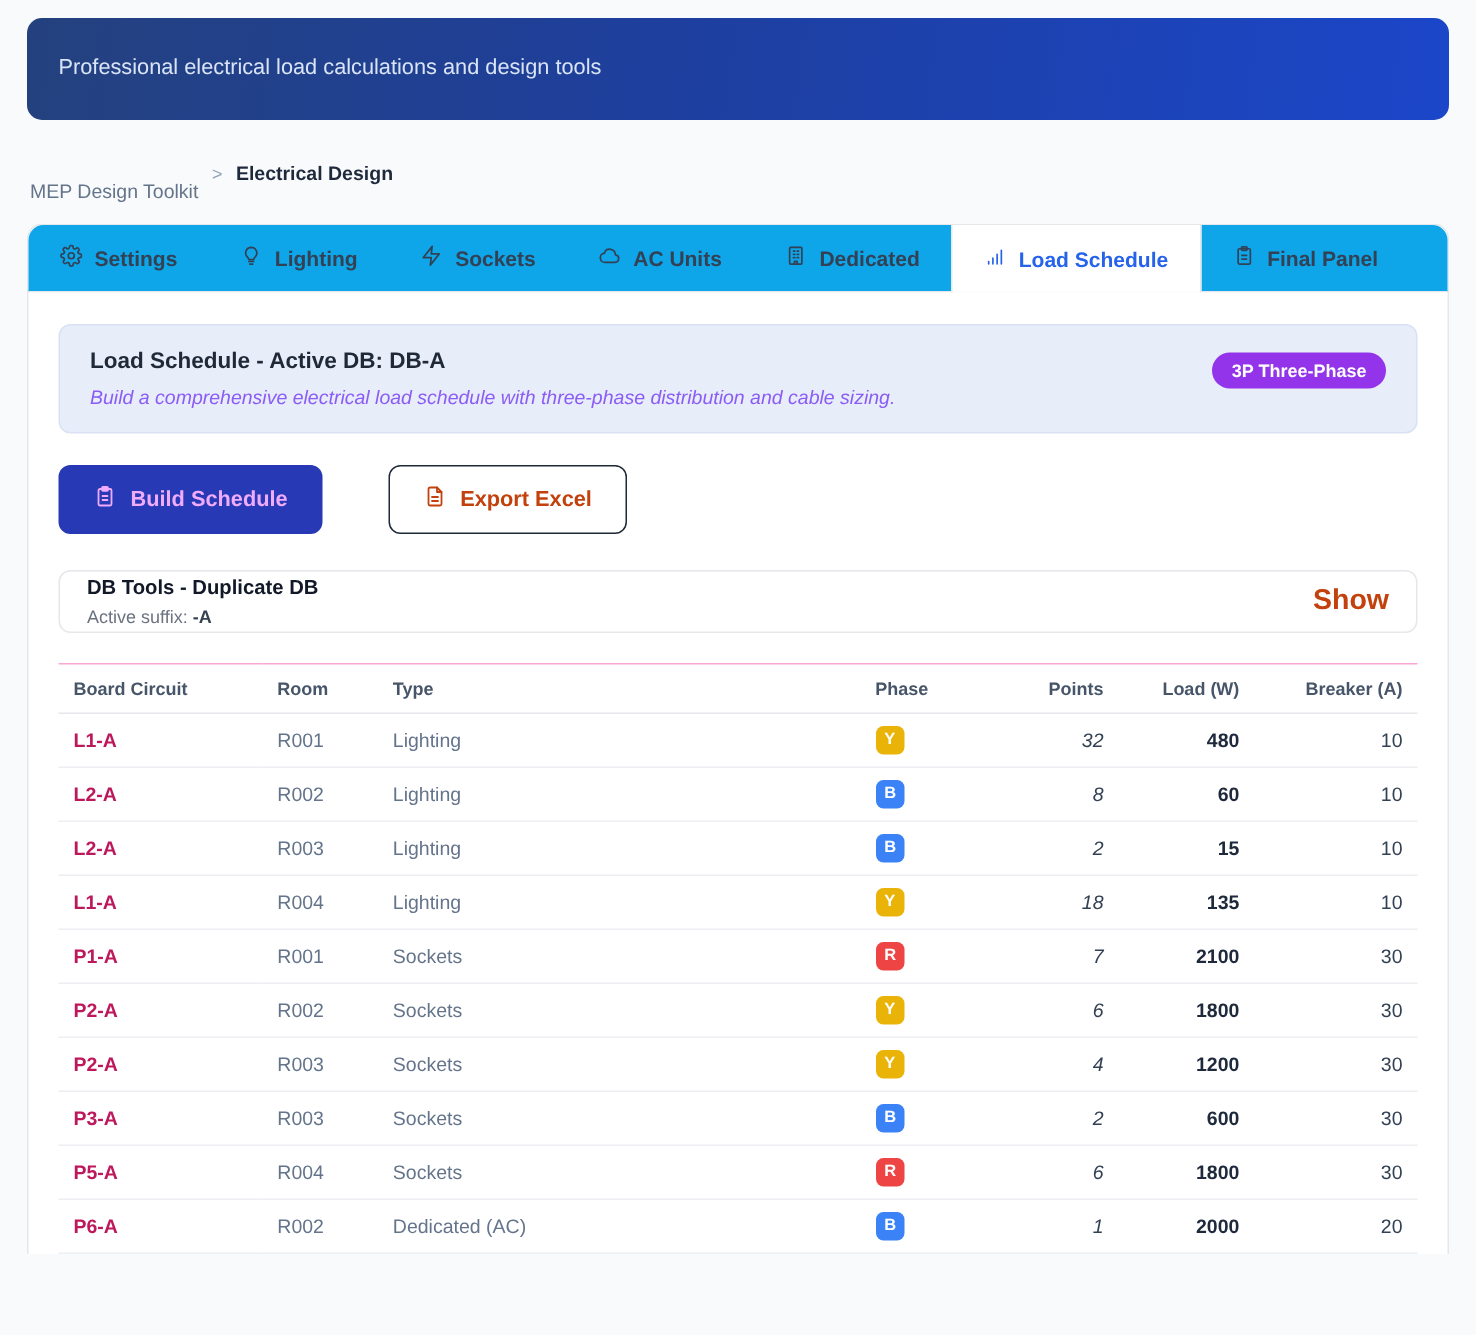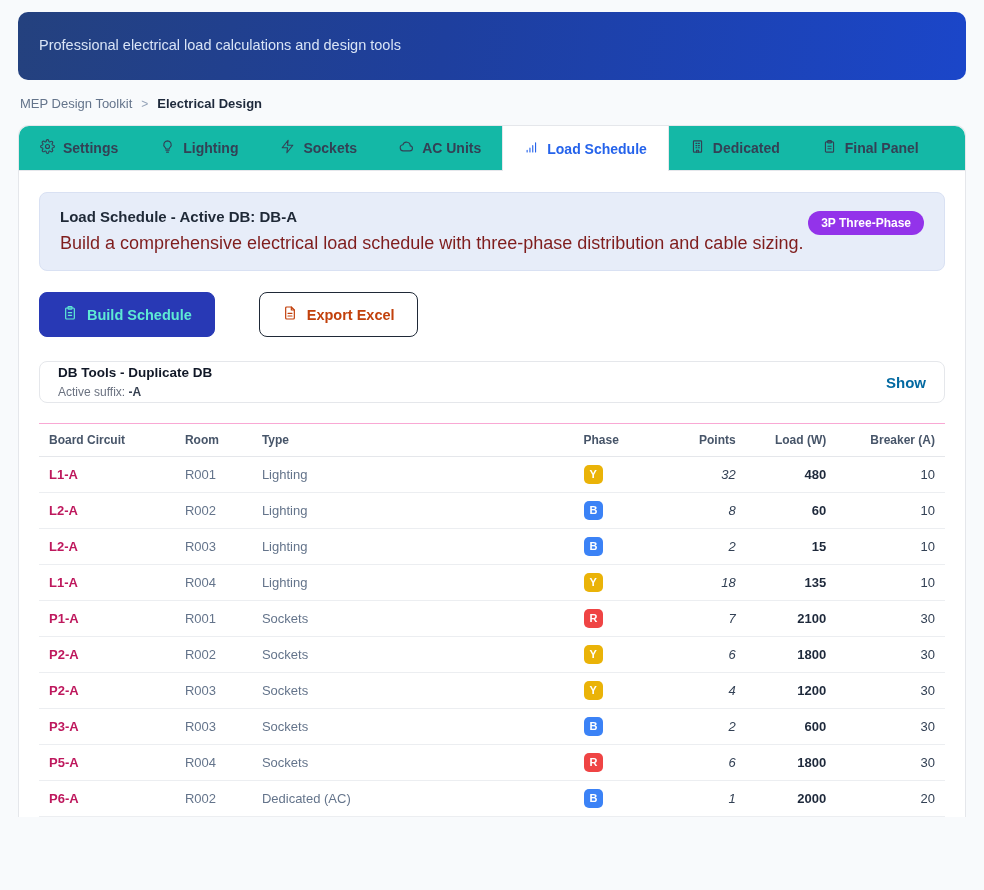--- a/index.html
+++ b/index.html
@@ -19,70 +19,70 @@
     padding: 25px 21px 27px;
     color: #fff;
   }
   .hero-title { font-size: 28px; font-weight: 700; margin: 0 0 9px; letter-spacing: .2px; }
   .hero-sub { margin: 0; font-size: 14.5px; color: #d9e4f6; }
 
   
   .breadcrumb { display:flex; align-items:center; gap:9px; margin: 16px 2px 14px; font-size: 13px; color:#64748b; }
   .breadcrumb .sep { color:#94a3b8; font-size:12px; }
   .breadcrumb .current { color:#1e293b; font-weight:700; }
-  .breadcrumb .root { cursor:pointer; }
+  .breadcrumb .root { cursor:pointer;margin-top:24px; }
 
   
   .main-card { background:#fff; border:1px solid #e5e7eb; border-bottom:none; border-radius:10px 10px 0 0; }
-  .tabbar { display:flex; background:#14b8a6; border-bottom:1px solid #e5e7eb; border-radius:10px 10px 0 0; }
+  .tabbar { display:flex; background:#0ea5e9; border-bottom:1px solid #e5e7eb; border-radius:10px 10px 0 0; }
   .tab {
     display:flex; align-items:center; gap:8px;
     padding: 13px 21px; font-size:14px; font-weight:600; color:#334155; cursor:pointer;
     white-space:nowrap;
   }
   .tab svg { width:15px; height:15px; stroke:currentColor; fill:none; stroke-width:1.8; stroke-linecap:round; stroke-linejoin:round; }
   .tab.active { background:#fff; color:#2563eb; border-left:1px solid #e5e7eb; border-right:1px solid #e5e7eb; margin-bottom:-1px; }
 
   .content { padding: 21px 20px 0; }
 
   
   .info-panel {
     background:#e7edf9; border:1px solid #d9e1f3; border-radius:8px;
     padding: 15px 20px 16px;
     display:flex; justify-content:space-between; align-items:flex-start;
     margin-bottom: 21px;
   }
   .info-title { font-size:15px; font-weight:700; color:#1f2937; margin:0 0 8px; }
-  .info-desc { font-size:18px; color:#7f1d1d; margin:0; }
+  .info-desc { font-size:13px; color:#8b5cf6; margin:0;font-style:italic; }
   .badge-purple {
     background:#9333ea; color:#fff; font-size:12px; font-weight:700;
     padding:5px 13px; border-radius:999px; white-space:nowrap; margin-top:3px; flex:none;
   }
 
   
   .actions { display:flex; gap:16px; margin-bottom:24px; }
   .btn {
     display:inline-flex; align-items:center; gap:9px;
     font-family:"Liberation Sans", sans-serif;
     font-size:14.5px; font-weight:700; border-radius:8px; padding:12px 22px; cursor:pointer;
   }
   .btn svg { width:16px; height:16px; stroke:currentColor; fill:none; stroke-width:1.8; stroke-linecap:round; stroke-linejoin:round; }
-  .btn-primary { background:#2839b5; color:#5eead4; border:1px solid #2839b5; }
+  .btn-primary { background:#2839b5; color:#f0abfc; border:1px solid #2839b5; }
   .btn-outline { background:#fff; color:#c2410c; border:1.5px solid #1f2937;margin-left:28px; }
 
   
   .db-card {
     background:#fff; border:1px solid #e5e7eb; border-radius:8px;
     padding: 3px 18px; margin-bottom:20px;
     display:flex; justify-content:space-between; align-items:center;
   }
   .db-title { font-size:13.5px; font-weight:700; color:#111827; margin:0 0 5px; }
   .db-suffix { font-size:12px; color:#6b7280; margin:0; }
   .db-suffix .suffix-val { color:#374151; font-weight:700; }
-  .show-link { color:#0369a1; font-weight:700; font-size:15px; cursor:pointer; }
+  .show-link { color:#c2410c; font-weight:700; font-size:19px; cursor:pointer; }
 
   
   table { width:100%; border-collapse:collapse; table-layout:fixed; }
   thead th {
     font-size:12px; font-weight:700; color:#475569; text-align:left;
     padding: 9px 10px; border-top:1px solid #f9a8d4; border-bottom:1px solid #e5e7eb;
   }
   tbody td {
     font-size:13px; color:#64748b;
     padding: 8px 10px; border-bottom:1px solid #eceef1;
@@ -138,32 +138,32 @@
               <path d="M13 2 3.5 14H12l-1 8 9.5-12H12l1-8z"></path>
             </svg></span>
         <span>Sockets</span>
       </div>
       <div class="tab">
         <span><svg viewBox="0 0 24 24" width="15" height="15">
               <path d="M17.5 19a4 4 0 0 0 .5-7.97A6 6 0 0 0 6.3 9.2 4.5 4.5 0 0 0 7.5 19z"></path>
             </svg></span>
         <span>AC Units</span>
       </div>
-      <div class="tab active">
-        <span><svg viewBox="0 0 24 24" width="15" height="15">
-              <path d="M5 19v-2.5M9.5 19v-6M14 19V9M18.5 19V4.5"></path>
-            </svg></span>
-        <span>Load Schedule</span>
-      </div>
       <div class="tab">
         <span><svg viewBox="0 0 24 24" width="15" height="15">
               <rect x="5.5" y="3" width="13" height="18" rx="1"></rect>
               <path d="M9.5 7h1.5M13.5 7h1.5M9.5 10.5h1.5M13.5 10.5h1.5M9.5 14h1.5M13.5 14h1.5M10.5 21v-3h3v3"></path>
             </svg></span>
         <span>Dedicated</span>
+      </div>
+      <div class="tab active">
+        <span><svg viewBox="0 0 24 24" width="15" height="15">
+              <path d="M5 19v-2.5M9.5 19v-6M14 19V9M18.5 19V4.5"></path>
+            </svg></span>
+        <span>Load Schedule</span>
       </div>
       <div class="tab">
         <span><svg viewBox="0 0 24 24" width="15" height="15">
               <rect x="5.5" y="4.5" width="13" height="16.5" rx="1.5"></rect>
               <rect x="9" y="2.5" width="6" height="3.8" rx="1"></rect>
               <path d="M9.5 11.5h5M9.5 15.5h5"></path>
             </svg></span>
         <span>Final Panel</span>
       </div>
     </div>

